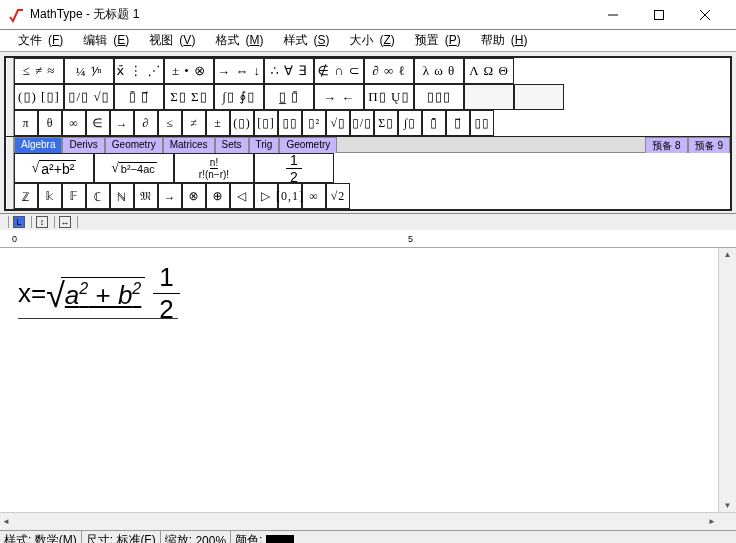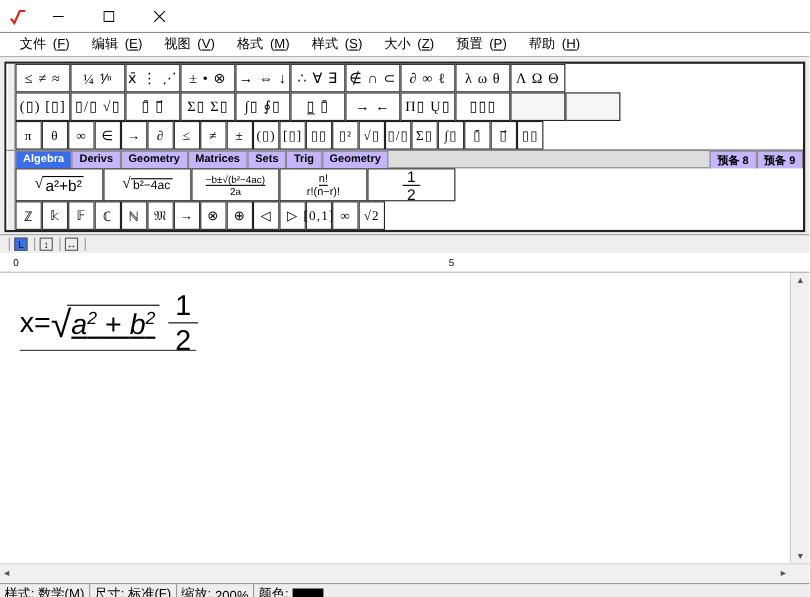--- a/index.html
+++ b/index.html
@@ -18,21 +18,21 @@
 
 .toolarea { background:#eee; padding:4px 4px 2px 4px; border-bottom:1px solid #888; }
 .palette { border:2px solid #222; background:#fff; }
 .palrow { display:flex; }
 .palbtn { width:50px; height:26px; border:1px solid #222; display:flex; align-items:center; justify-content:center; font-family:"Cambria Math","Times New Roman",serif; font-size:13px; letter-spacing:1px; background:#fff; }
 .palbtn.narrow { width:24px; font-size:12px; }
 .palbtn.wide { width:80px; height:30px; font-size:14px; letter-spacing:0; }
 .palbtn.empty { background:#f6f6f6; }
 .handle { width:8px; background:#eee; border-right:1px solid #999; border-left:1px solid #fff; }
 
-.tabbar { display:flex; height:16px; background:#ddd;font-weight:bold; }
+.tabbar { display:flex; height:16px; background:#ddd; }
 .tab { font-size:10px; padding:1px 6px; border:1px solid #888; border-bottom:none; background:#c4b5fd; margin-right:0; }
 .tab.active { background:#3a6ee8; color:#fff; }
 .tab.gap { flex:1; border:none; background:transparent; border-bottom:1px solid #888;}
 
 .smallbar { display:flex; align-items:center; height:16px; background:#eee; gap:0; padding-left:4px; font-size:9px; }
 .smallbar .blk { width:12px; height:12px; border:1px solid #555; margin-right:2px; display:flex; align-items:center; justify-content:center; }
 .smallbar .blue { background:#3a6ee8; }
 .smallbar .sep { width:1px; height:12px; background:#999; margin:0 4px; }
 
 .ruler { height:18px; background:#fff; border-bottom:1px solid #aaa; position:relative; font-size:9px; }
@@ -63,20 +63,21 @@
 </style>
 </head>
 <body>
 
 <div class="titlebar">
   <span class="logo">
     <svg viewBox="0 0 16 16">
         <path d="M2 10 L5 14 L10 3 L15 3" stroke="#d22" stroke-width="2" fill="none"></path>
       </svg>
   </span>
+  <span class="title">MathType - 无标题 1</span>
   <div class="winbtns">
     <div class="winbtn">
         <svg width="10" height="10">
           <line x1="0" y1="5" x2="10" y2="5" stroke="#000"></line>
         </svg>
       </div>
     <div class="winbtn">
         <svg width="10" height="10">
           <rect x="0.5" y="0.5" width="9" height="9" stroke="#000" fill="none"></rect>
         </svg>
@@ -165,26 +166,20 @@
           <div class="tab">Trig</div>
           <div class="tab">Geometry</div>
           <div class="tab gap"></div>
           <div class="tab">预备 8</div>
           <div class="tab">预备 9</div>
         </div>
         <div class="palrow">
           <div class="palbtn wide">√<span style="border-top:1px solid #000;padding:0 2px;">a²+b²</span></div>
           <div class="palbtn wide">√<span style="border-top:1px solid #000;padding:0 2px;font-size:11px;">b²−4ac</span></div>
           <div class="palbtn wide">
-              <span style="display:flex;flex-direction:column;align-items:center;font-size:9px;">
-                <span style="border-bottom:1px solid #000;">−b±√(b²−4ac)</span>
-                <span>2a</span>
-              </span>
-            </div>
-          <div class="palbtn wide">
               <span style="display:flex;flex-direction:column;align-items:center;font-size:10px;">
                 <span style="border-bottom:1px solid #000;">n!</span>
                 <span>r!(n−r)!</span>
               </span>
             </div>
           <div class="palbtn wide">
               <span style="display:flex;flex-direction:column;align-items:center;">
                 <span style="border-bottom:1px solid #000;padding:0 4px;">1</span>
                 <span>2</span>
               </span>

